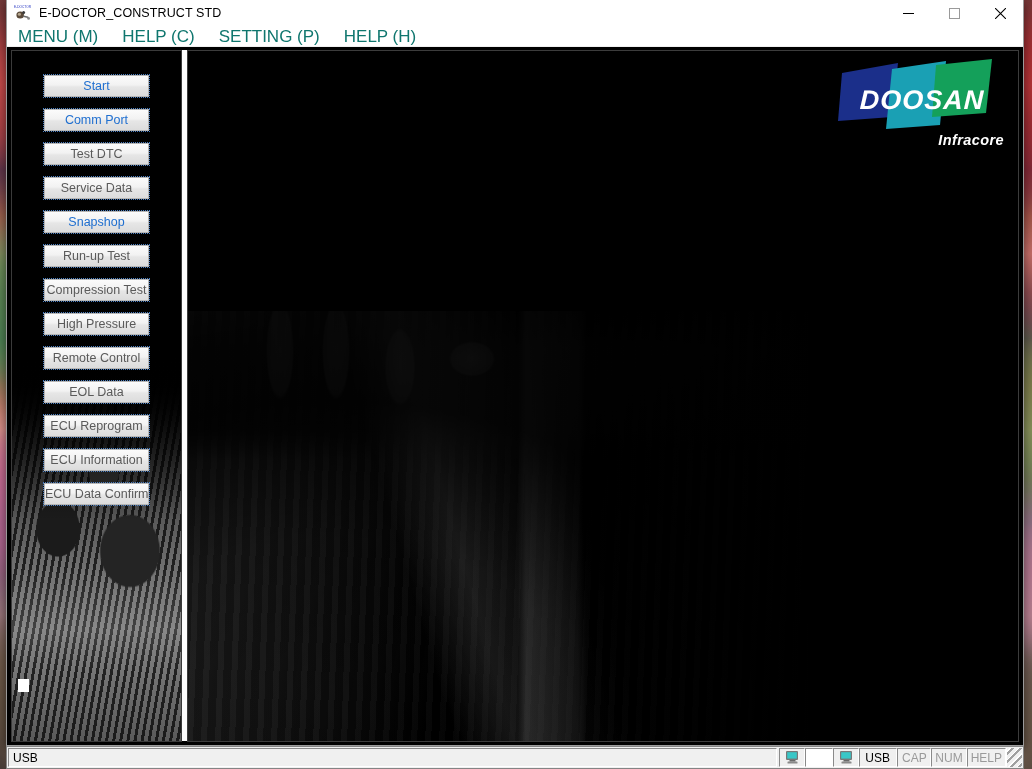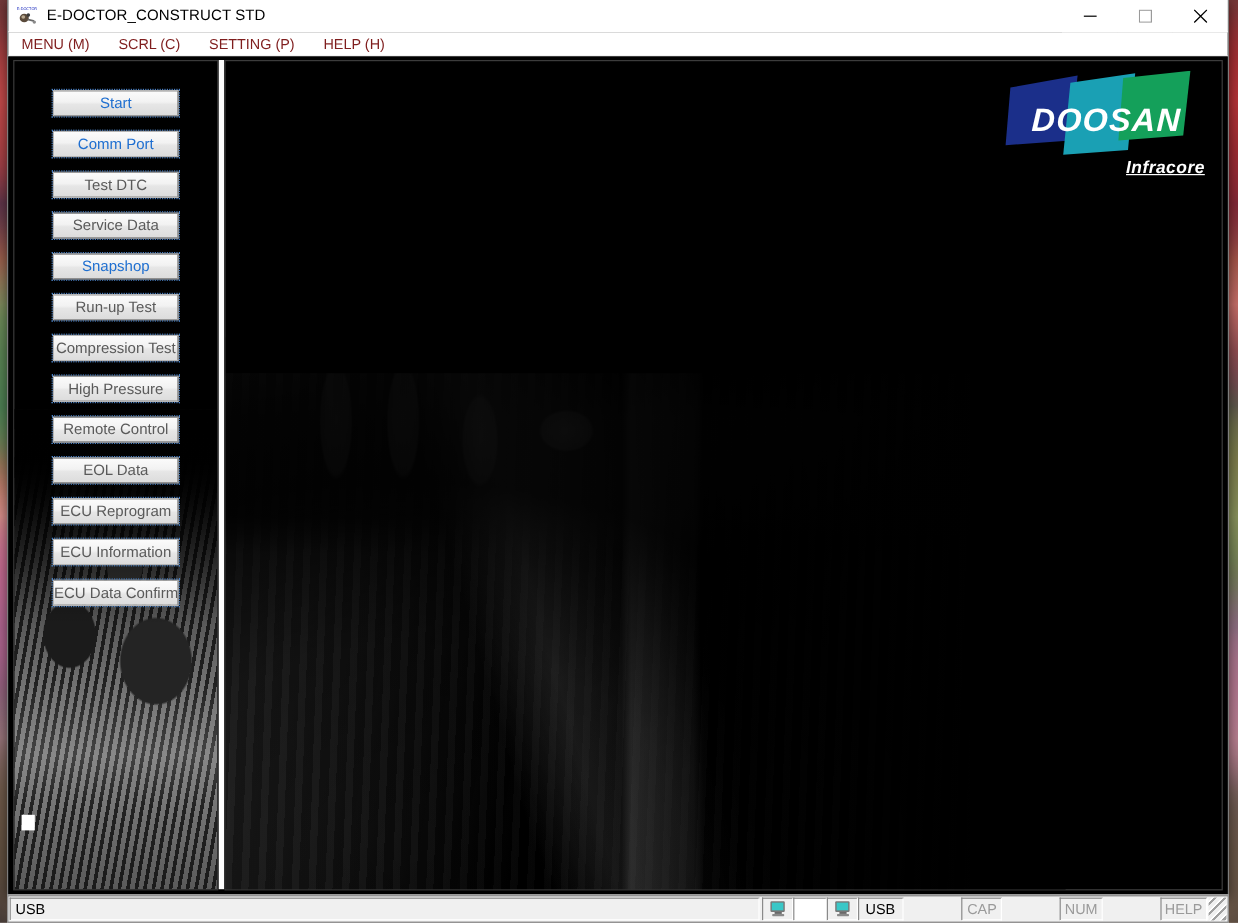--- a/index.html
+++ b/index.html
@@ -80,22 +80,22 @@
   
   #menu-bar {
     height: 20px;
     background: #ffffff;
     display: flex;
     align-items: center;
     padding-left: 9px;
     border-bottom: 1px solid #f0f0f0;
   }
   .menu-item {
-    font-size: 12px;
-    color: #7f1d1d;
+    font-size: 17px;
+    color: #0f766e;
     margin-right: 20px;
     white-space: nowrap;
     cursor: default;
     padding: 1px 2px;
   }
 
   
   #client {
     position: relative;
     height: 698px;
@@ -236,21 +236,20 @@
     transform: skewX(-2deg);
   }
   #logo-infracore {
     position: absolute;
     right: 2px; bottom: 3px;
     font-size: 14.5px;
     font-weight: bold;
     font-style: italic;
     color: #ffffff;
     letter-spacing: .4px;
-    text-decoration: underline;
   }
 
   
   #status-bar {
     position: absolute;
     left: 6px; top: 746px;
     width: 1018px; height: 23px;
     background: #f0f0f0;
     border: 1px solid #848484;
     display: flex;
@@ -272,21 +271,21 @@
     margin: 1px 1px 1px 1px;
     padding-left: 4px;
   }
   #sb-indicators { display: flex; align-items: stretch; margin: 1px; }
   .sb-icon-pane {
     width: 26px;
     justify-content: center;
   }
   .sb-white-pane { width: 28px; background: #ffffff; }
   .sb-label-pane { min-width: 38px; justify-content: flex-start; padding: 0 5px; }
-  .sb-flag { min-width: 34px; justify-content: center; color: #9a9a9a; margin-left: 48px; }
+  .sb-flag { min-width: 34px; justify-content: center; color: #9a9a9a; }
   #sb-grip {
     width: 16px;
     background:
       repeating-linear-gradient(135deg,
         #f0f0f0 0 2px, #ffffff 2px 3px, #a0a0a0 3px 5px, #f0f0f0 5px 6px);
     border-left: 1px solid #fff;
   }
   .monitor-icon { display:block; }
 </style>
 </head>
@@ -331,21 +330,21 @@
       <div class="win-btn close">
         <svg width="11" height="11" viewBox="0 0 11 11">
             <path d="M0 0 L11 11 M11 0 L0 11" stroke="#000" stroke-width="1.1" fill="none"></path>
           </svg>
       </div>
     </div>
   </div>
 
   <div id="menu-bar">
     <span class="menu-item">MENU (M)</span>
-    <span class="menu-item">SCRL (C)</span>
+    <span class="menu-item">HELP (C)</span>
     <span class="menu-item">SETTING (P)</span>
     <span class="menu-item">HELP (H)</span>
   </div>
 
   <div id="client">
 
     <div id="sidebar">
       <div id="sidebar-photo"></div>
       <div id="sidebar-photo-mask"></div>
       <div id="sidebar-buttons">

